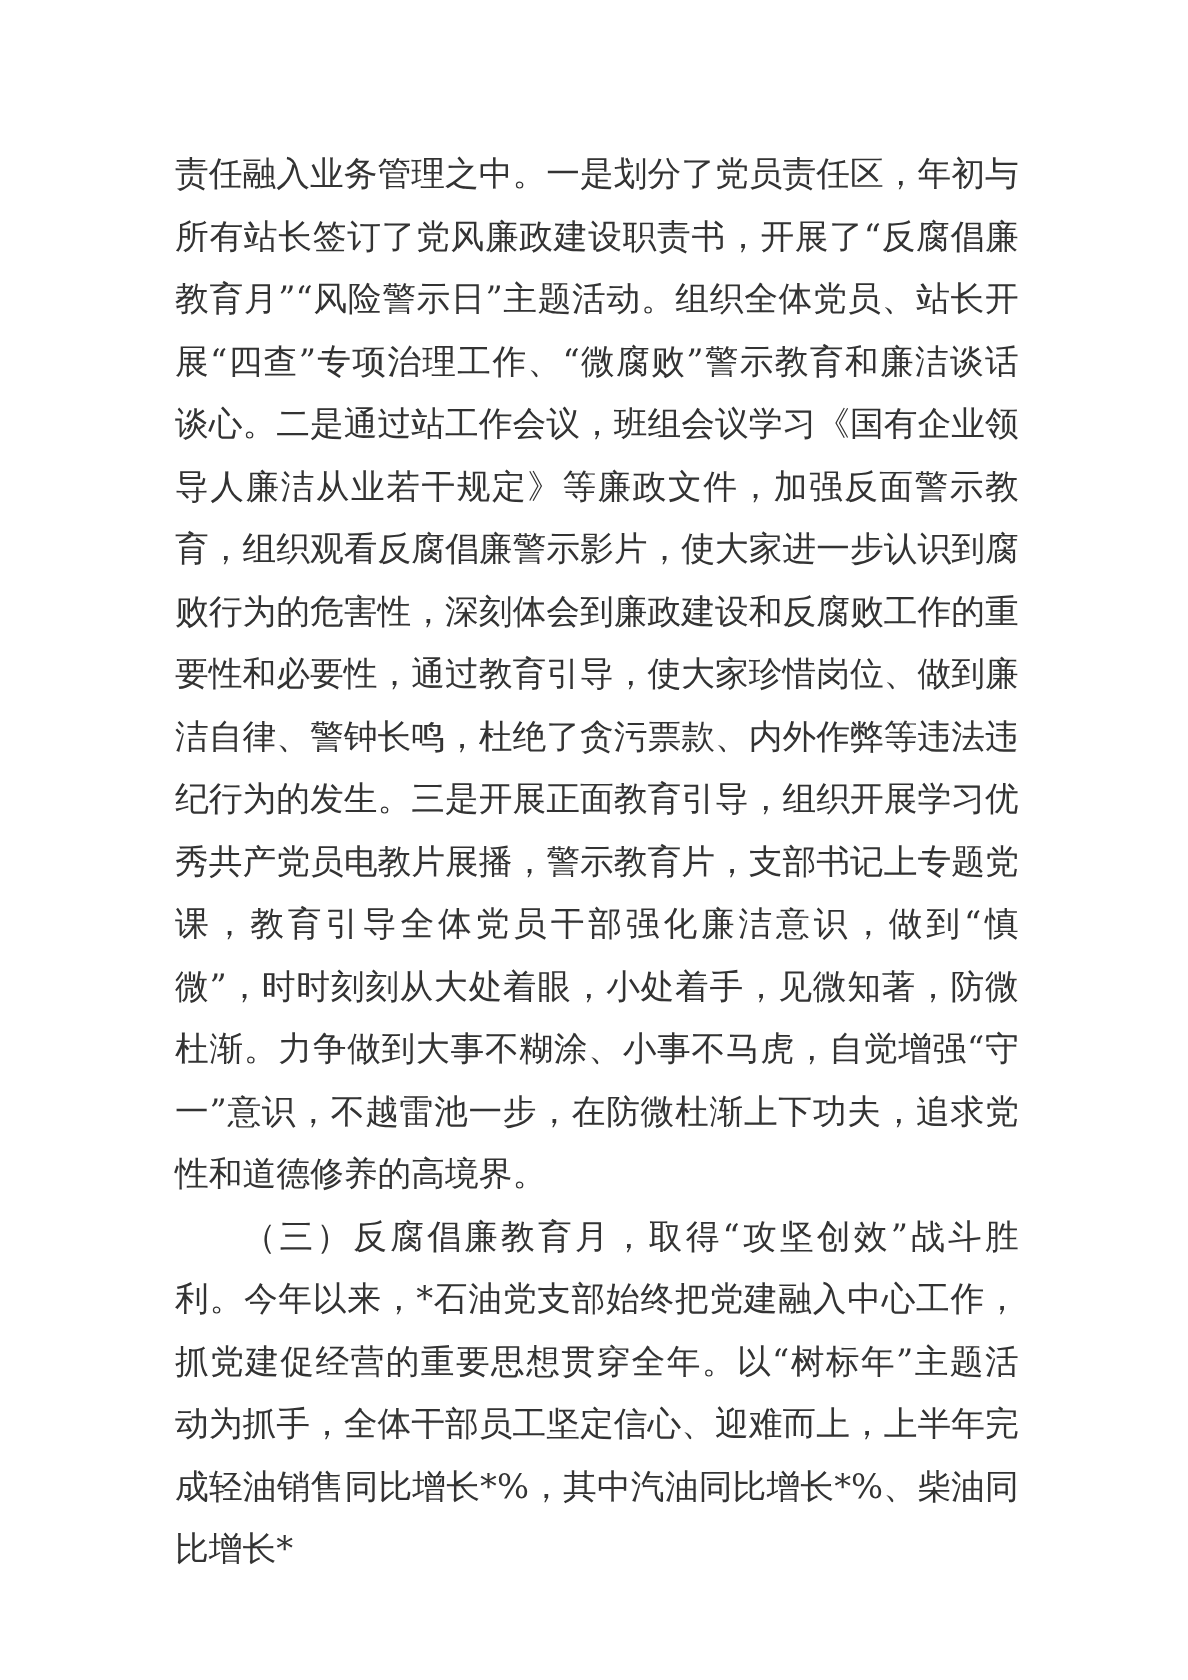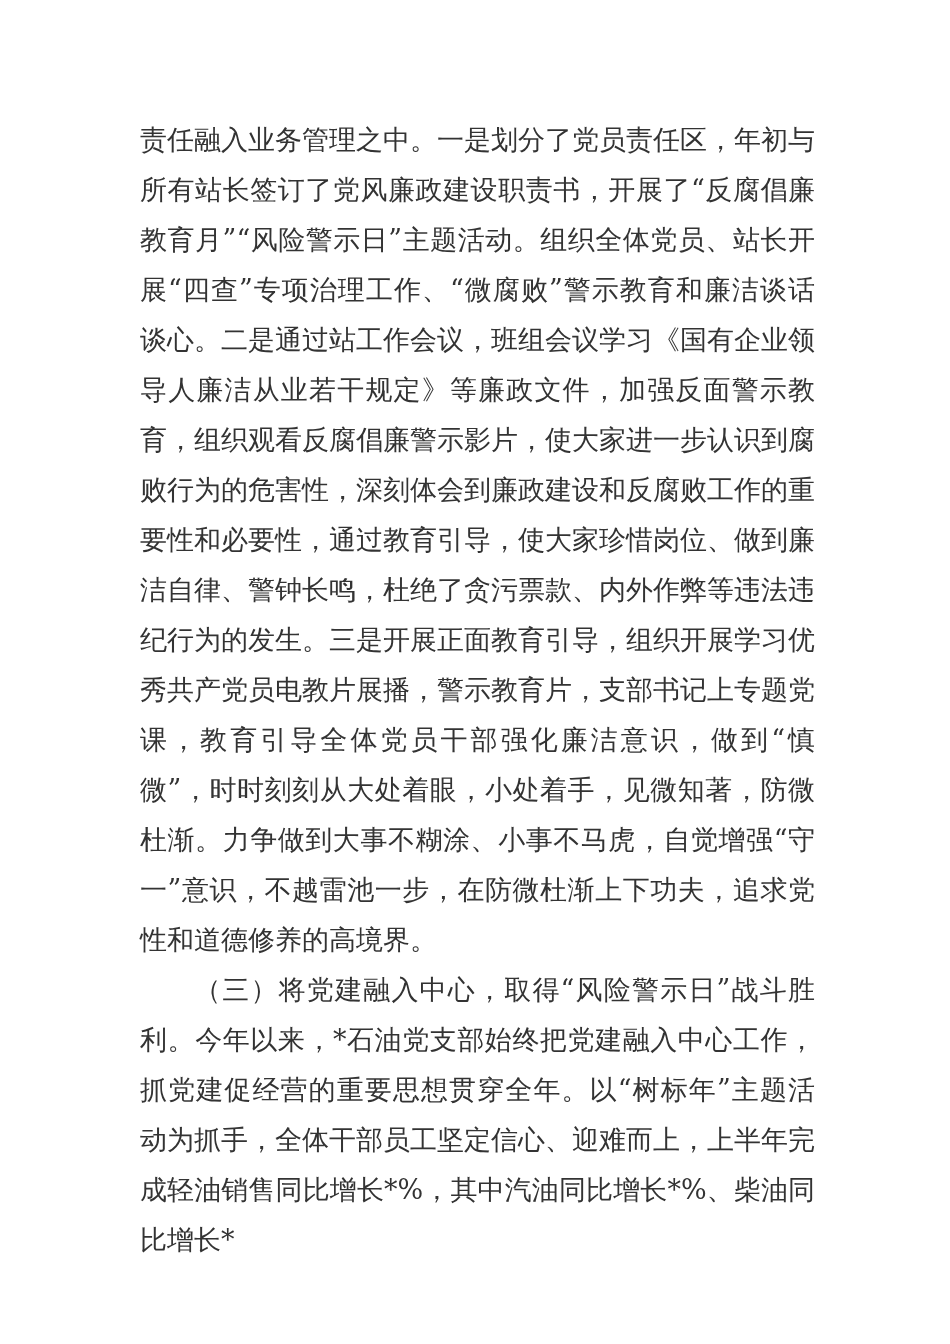--- a/index.html
+++ b/index.html
@@ -33,14 +33,14 @@
   }
   .para.indent {
     text-indent: 2em;
   }
 </style>
 </head>
 <body>
 
 <div class="page">
   <p class="para">责任融入业务管理之中。一是划分了党员责任区，年初与所有站长签订了党风廉政建设职责书，开展了“反腐倡廉教育月”“风险警示日”主题活动。组织全体党员、站长开展“四查”专项治理工作、“微腐败”警示教育和廉洁谈话谈心。二是通过站工作会议，班组会议学习《国有企业领导人廉洁从业若干规定》等廉政文件，加强反面警示教育，组织观看反腐倡廉警示影片，使大家进一步认识到腐败行为的危害性，深刻体会到廉政建设和反腐败工作的重要性和必要性，通过教育引导，使大家珍惜岗位、做到廉洁自律、警钟长鸣，杜绝了贪污票款、内外作弊等违法违纪行为的发生。三是开展正面教育引导，组织开展学习优秀共产党员电教片展播，警示教育片，支部书记上专题党课，教育引导全体党员干部强化廉洁意识，做到“慎微”，时时刻刻从大处着眼，小处着手，见微知著，防微杜渐。力争做到大事不糊涂、小事不马虎，自觉增强“守一”意识，不越雷池一步，在防微杜渐上下功夫，追求党性和道德修养的高境界。</p>
-  <p class="para indent">（三）将党建融入中心，取得“风险警示日”战斗胜利。今年以来，*石油党支部始终把党建融入中心工作，抓党建促经营的重要思想贯穿全年。以“树标年”主题活动为抓手，全体干部员工坚定信心、迎难而上，上半年完成轻油销售同比增长*%，其中汽油同比增长*%、柴油同比增长*</p>
+  <p class="para indent">（三）反腐倡廉教育月，取得“攻坚创效”战斗胜利。今年以来，*石油党支部始终把党建融入中心工作，抓党建促经营的重要思想贯穿全年。以“树标年”主题活动为抓手，全体干部员工坚定信心、迎难而上，上半年完成轻油销售同比增长*%，其中汽油同比增长*%、柴油同比增长*</p>
 </div>
 
 </body></html>

